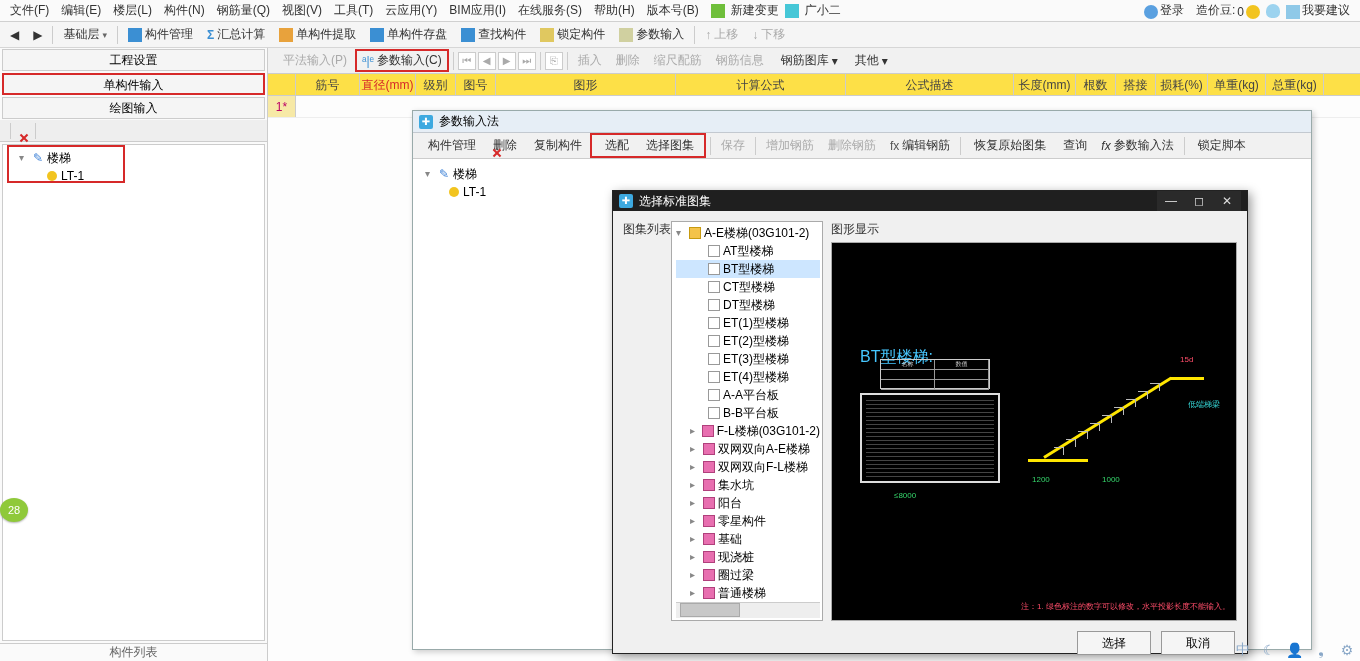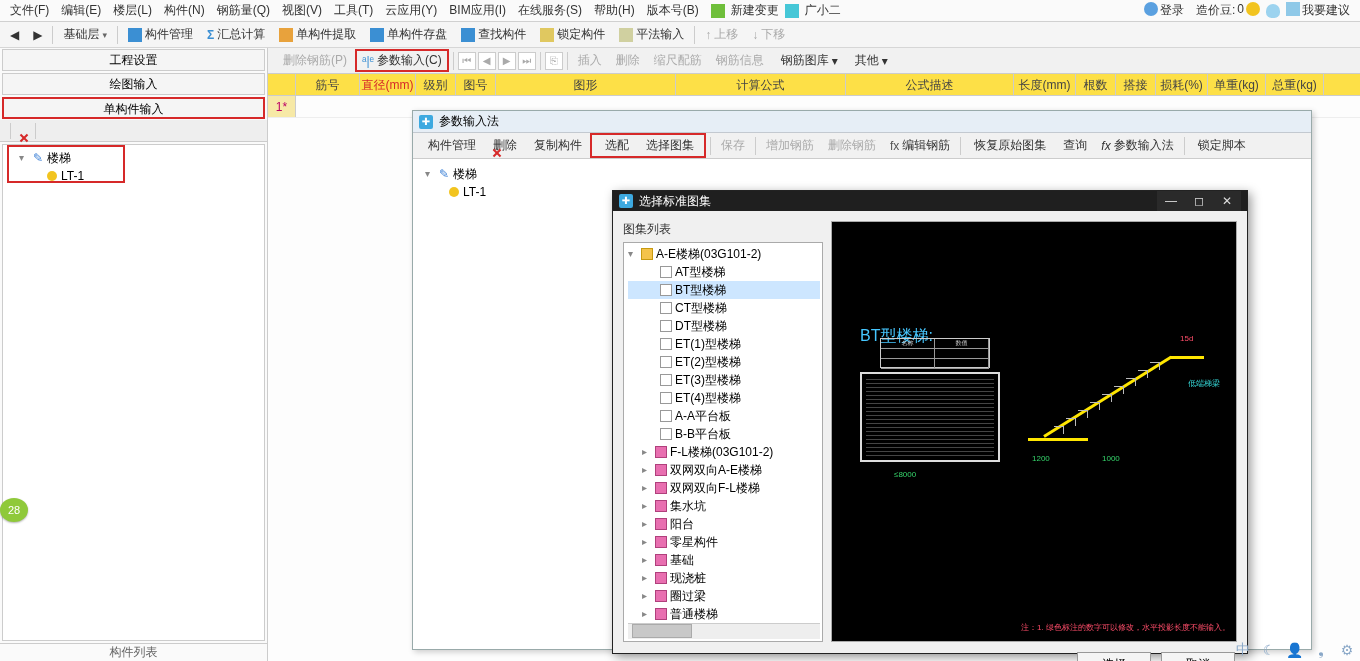--- a/index.html
+++ b/index.html
@@ -2,21 +2,21 @@
 <html><head>
 <meta charset="utf-8">
 <style>
 * { margin: 0; padding: 0; box-sizing: border-box; font-family: "Microsoft YaHei", SimSun, sans-serif; font-size: 12px; }
 body { background: #f0f0f0; width: 1360px; height: 661px; overflow: hidden; position: relative; }
 
 
 .menubar { height: 22px; background: #fafafa; display: flex; align-items: center; padding: 0 4px; border-bottom: 1px solid #d0d0d0; }
 .menubar .menu-item { padding: 2px 6px; color: #333; cursor: default; }
 .menubar .spacer { flex: 1; }
-.menubar .right-item { padding: 2px 6px; color: #333; display: flex; align-items: flex-start; gap: 2px; }
+.menubar .right-item { padding: 2px 6px; color: #333; display: flex; align-items: flex-end; gap: 2px; }
 .menubar .ico { width: 14px; height: 14px; display: inline-block; }
 
 
 .toolbar { height: 26px; background: #f5f5f5; border-bottom: 1px solid #d6d6d6; display: flex; align-items: center; padding: 0 4px; gap: 2px; }
 .toolbar .tbtn { padding: 2px 6px; color: #333; display: flex; align-items: center; gap: 3px; cursor: default; }
 .toolbar .tbtn.disabled { color: #aaa; }
 .toolbar .sep { width: 1px; height: 18px; background: #ccc; margin: 0 2px; }
 .toolbar .ico { width: 14px; height: 14px; display: inline-block; }
 .toolbar .arrow-down { font-size: 9px; color: #666; }
 
@@ -75,21 +75,21 @@
 
 
 .select-dialog { position:absolute; left:612px; top:190px; width:636px; height:464px; background:#f0f0f0; border:1px solid #222; box-shadow:3px 3px 10px rgba(0,0,0,.4); z-index:20; display:flex; flex-direction:column;}
 .select-dialog .titlebar { height:24px; background:#1f1f1f; color:#fff; display:flex; align-items:center; padding:0 6px; justify-content:space-between;}
 .select-dialog .titlebar .left { display:flex;align-items:center;gap:6px;}
 .select-dialog .titlebar .ticon{ width:14px;height:14px;background:#3da9e0;border-radius:2px;color:#fff;font-size:10px;text-align:center;line-height:14px;}
 .select-dialog .titlebar .winbtns{ display:flex; gap:0;}
 .select-dialog .titlebar .wbtn{ width:28px;height:20px;background:#2a2a2a;color:#ddd;display:flex;align-items:center;justify-content:center;font-size:12px;}
 .select-dialog .titlebar .wbtn.close{ background:#2a2a2a; }
 .select-dialog .body{ flex:1; display:flex; padding:10px; gap:8px; background:#f0f0f0;}
-.select-dialog .list-panel{ width:200px; display:flex;flex-direction:column;}
+.select-dialog .list-panel{ width:200px; display:flex;flex-direction:row;}
 .select-dialog .panel-label{ font-size:12px; color:#333; margin-bottom:4px;}
 .select-dialog .list-box{ flex:1; background:#fff; border:1px solid #aaa; overflow:auto; padding:2px 2px 2px 4px;}
 .select-dialog .list-box .node{ line-height:18px; display:flex;align-items:center;gap:3px; white-space:nowrap;}
 .select-dialog .list-box .node .toggle{ width:10px;color:#888;font-size:10px;}
 .select-dialog .list-box .node .bico{ width:12px;height:12px; }
 .select-dialog .list-box .node .bico.book{ background:#f4c34a; border:1px solid #c79a10;}
 .select-dialog .list-box .node .bico.page{ background:#fff;border:1px solid #999;}
 .select-dialog .list-box .node .bico.pink{ background:#e86fb0;border:1px solid #b0407c;}
 .select-dialog .list-box .node.l1{ padding-left:14px;}
 .select-dialog .list-box .node.l2{ padding-left:32px;}
@@ -203,39 +203,39 @@
   <span class="tbtn">
       <span class="ico blue-square"></span>
       <span>查找构件</span>
     </span>
   <span class="tbtn">
       <span class="ico lock"></span>
       <span>锁定构件</span>
     </span>
   <span class="tbtn">
       <span class="ico unlock"></span>
-      <span>平法输入</span>
+      <span>参数输入</span>
     </span>
   <span class="sep"></span>
   <span class="tbtn disabled">
       <span style="color:#aaa">↑</span>
       <span>上移</span>
     </span>
   <span class="tbtn disabled">
       <span style="color:#aaa">↓</span>
       <span>下移</span>
     </span>
 </div>
 
 <div class="main">
 
   <div class="left-panel">
     <div class="nav-tab">工程设置</div>
+    <div class="nav-tab active-red">单构件输入</div>
     <div class="nav-tab">绘图输入</div>
-    <div class="nav-tab active-red">单构件输入</div>
     <div class="nav-tools">
       <span class="ico blue-square"></span>
       <span class="sep"></span>
       <span class="ico red-x"></span>
       <span class="ico blue-square"></span>
       <span class="ico blue-square"></span>
       <span class="sep"></span>
       <span class="ico blue-square"></span>
     </div>
     <div class="tree">
@@ -250,21 +250,21 @@
         <span>LT-1</span>
       </div>
     </div>
     <div style="height:18px;text-align:center;border-top:1px solid #ccc;color:#666">构件列表</div>
   </div>
 
   <div class="right-area">
     <div class="right-toolbar2">
       <span class="tbtn" style="color:#aaa">
           <span class="ico" style="background:#ddd"></span>
-          <span>删除钢筋(P)</span>
+          <span>平法输入(P)</span>
         </span>
       <span class="tbtn highlight-red">
           <span style="color:#3b8fd3">ᵃ|ᵉ</span>
           <span>参数输入(C)</span>
         </span>
       <span class="sep"></span>
       <span class="nav-btn">⏮</span>
       <span class="nav-btn">◀</span>
       <span class="nav-btn">▶</span>
       <span class="nav-btn">⏭</span>
@@ -504,20 +504,21 @@
             <span class="toggle">▸</span>
             <span class="bico pink"></span>
             <span>普通楼梯</span>
           </div>
         <div class="hscroll">
             <div class="thumb"></div>
           </div>
       </div>
     </div>
     <div class="preview-panel">
+      <div class="panel-label">图形显示</div>
       <div class="preview">
         <div class="label-bt">BT型楼梯:</div>
         <div class="table-spec">
           <div class="trow">
               <div class="tc">名称</div>
               <div class="tc">数值</div>
             </div>
           <div class="trow">
               <div class="tc"></div>
               <div class="tc"></div>

